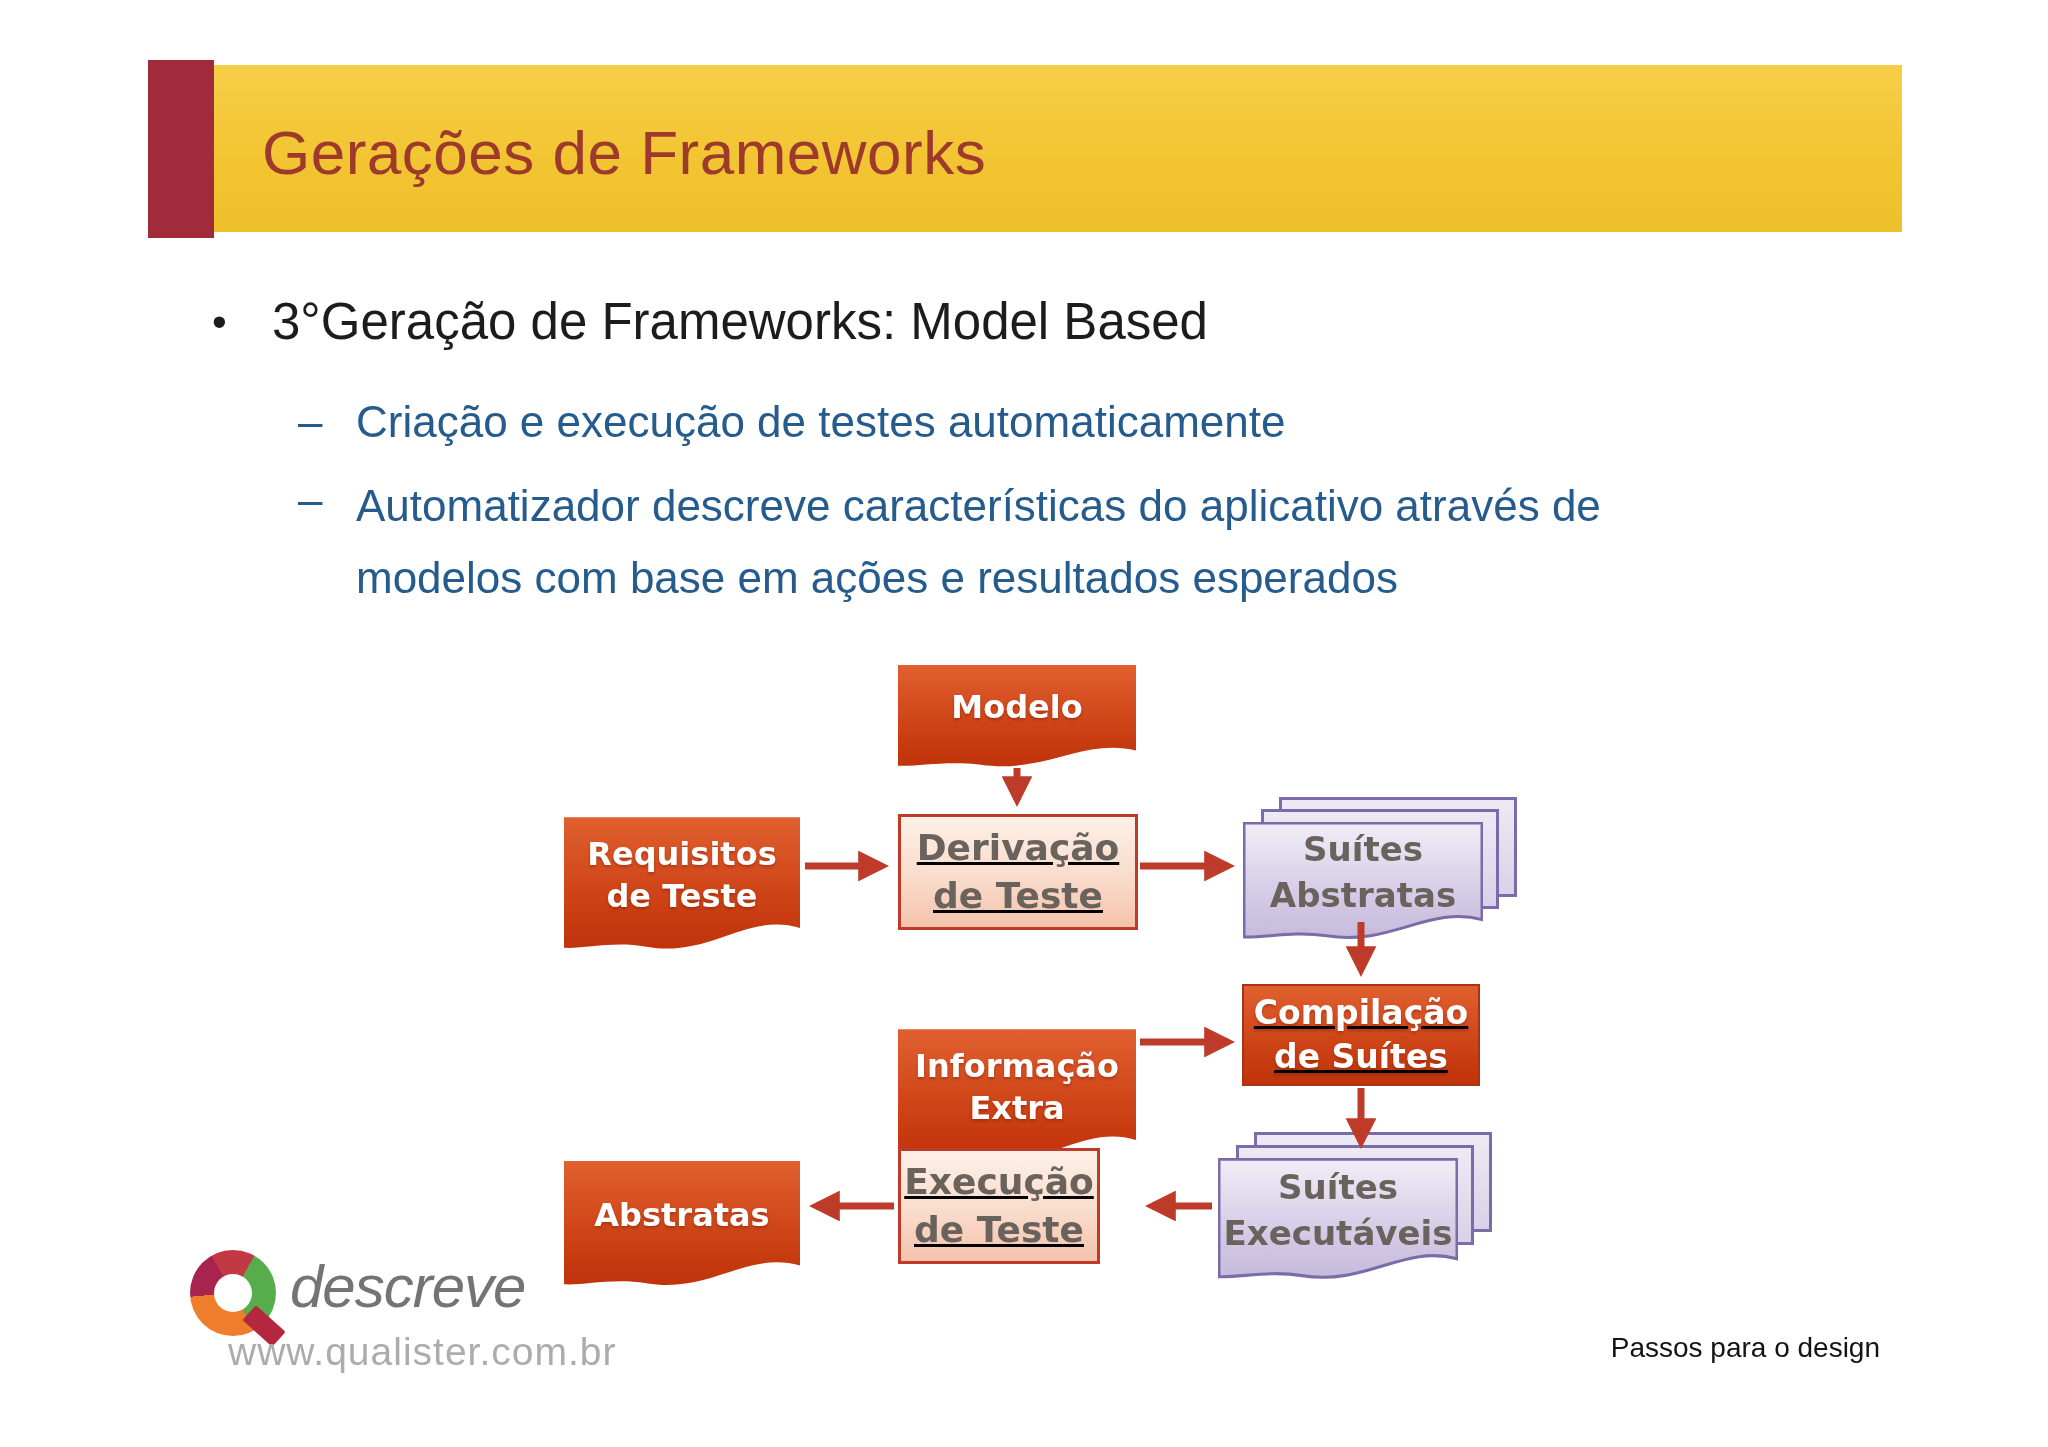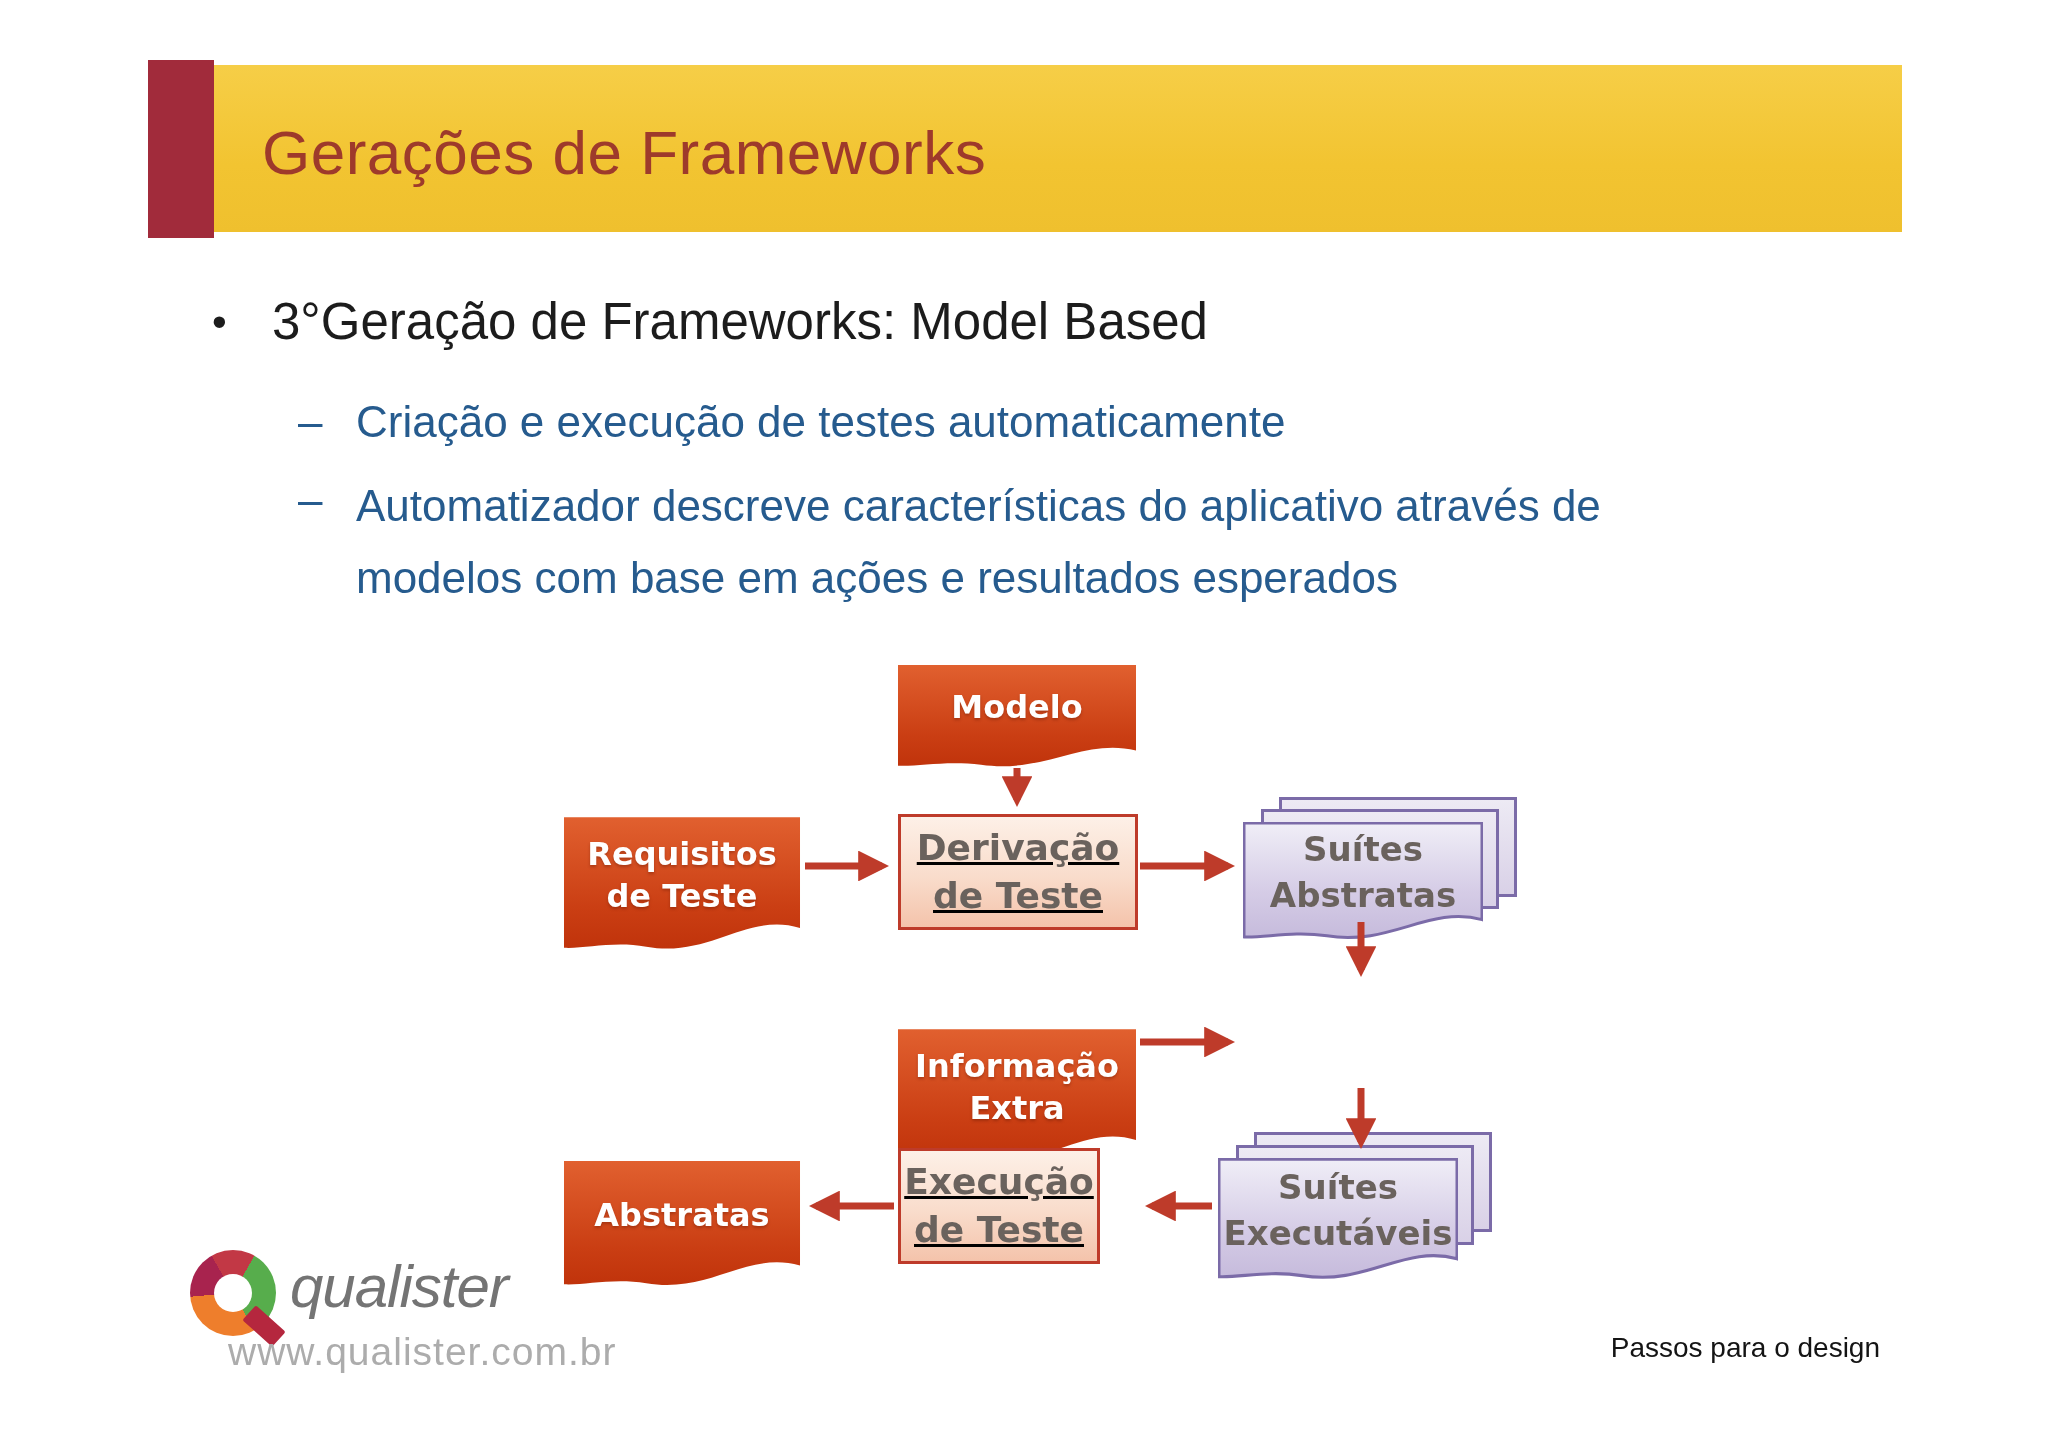--- a/index.html
+++ b/index.html
@@ -128,20 +128,24 @@
   </div>
 
   <div class="node doc" style="left:897px;top:1028px;width:240px;height:140px;">
     <svg class="doc-svg" viewBox="0 0 240 120" preserveAspectRatio="none">
       <path d="M1,1 L239,1 L239,96 C 186,82 148,122 84,112 C 50,107 22,114 1,113 Z" fill="url(#grad-orange)"></path>
     </svg>
     <div class="shape-label orange-label">Informação
 Extra</div>
   </div>
 
+  <div class="node process orange-fill" style="left:1242px;top:984px;width:238px;height:102px;">
+    <div class="shape-label orange-label" style="font-size:33px;">Compilação
+de Suítes</div>
+  </div>
 
   <div class="node doc" style="left:563px;top:1160px;width:238px;height:132px;">
     <svg class="doc-svg" viewBox="0 0 240 120" preserveAspectRatio="none">
       <path d="M1,1 L239,1 L239,96 C 186,82 148,122 84,112 C 50,107 22,114 1,113 Z" fill="url(#grad-orange)"></path>
     </svg>
     <div class="shape-label orange-label">Abstratas</div>
   </div>
 
   <div class="node process peach" style="left:898px;top:1148px;width:202px;height:116px;">
     <div class="shape-label gray-label">Execução
@@ -170,17 +174,17 @@
       <line x1="1361" y1="1088" x2="1361" y2="1142" marker-end="url(#ah)"></line>
       <line x1="1212" y1="1206" x2="1152" y2="1206" marker-end="url(#ah)"></line>
       <line x1="894" y1="1206" x2="816" y2="1206" marker-end="url(#ah)"></line>
     </g>
   </svg>
 
   <div class="q-icon">
     <div class="q-ring"></div>
     <div class="q-tail"></div>
   </div>
-  <div class="logo-word">qualister</div>
+  <div class="logo-word">descreve</div>
   <div class="logo-url">www.qualister.com.br</div>
   <div class="footer-note">Passos para o design</div>
 
 </div>
 
 </body></html>

